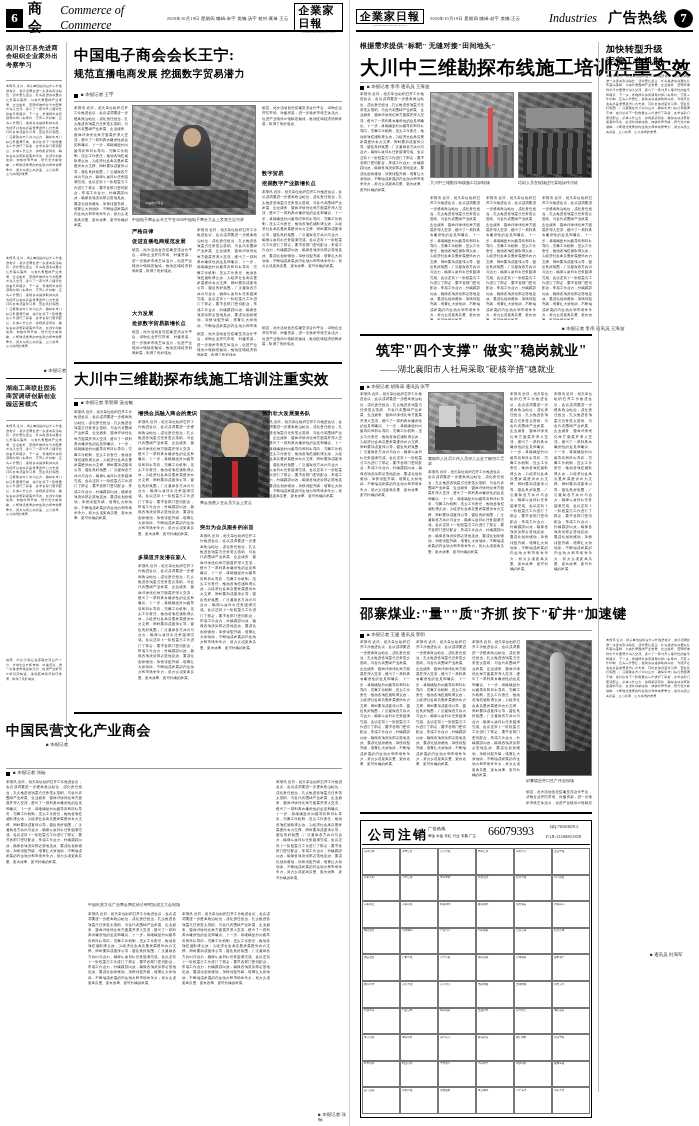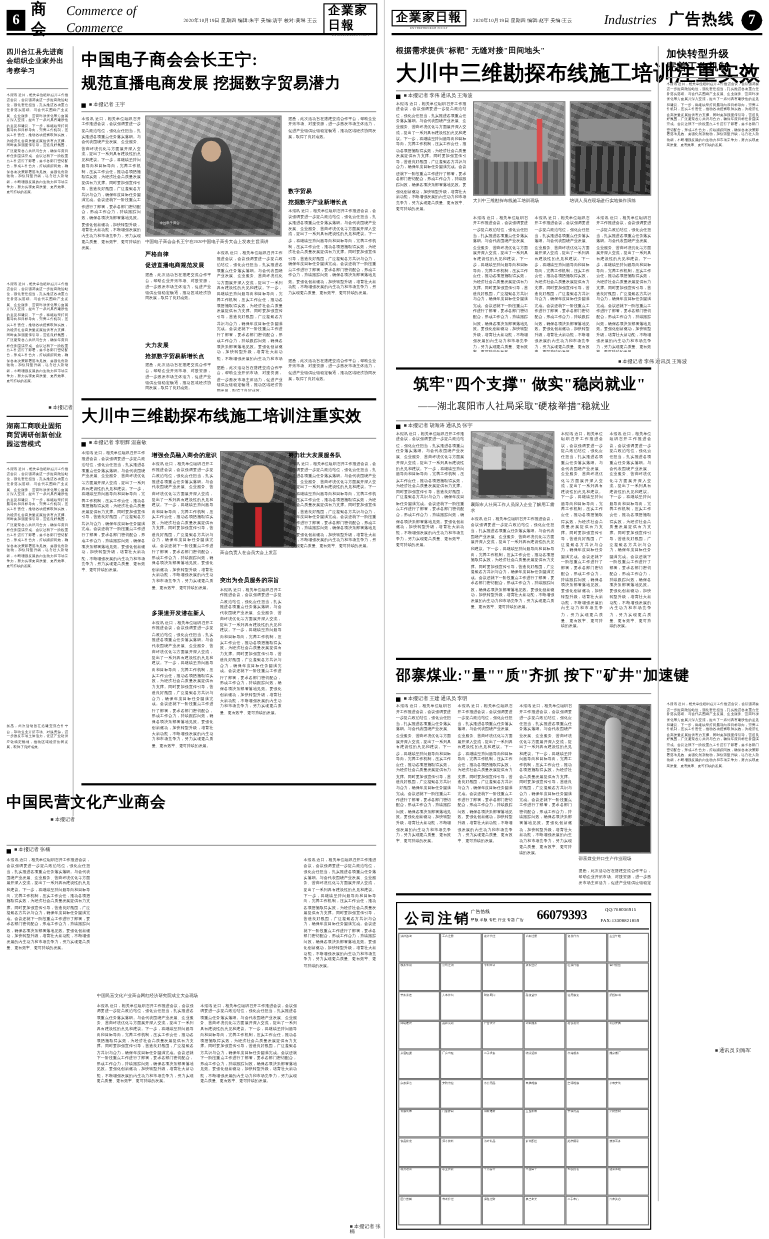--- a/index.html
+++ b/index.html
@@ -186,21 +186,21 @@
   }
   .ad-head {
     position: absolute;
     font-size: 13px;
     font-weight: bold;
     letter-spacing: 2px;
   }
   .ad-phone {
     position: absolute;
     font-size: 12px;
-    font-weight: bold;
+    font-weight: normal;
     letter-spacing: -.3px;
   }
   .ad-sub {
     position: absolute;
     font-size: 4.2px;
     letter-spacing: .2px;
   }
   .ad-grid {
     position: absolute;
     display: grid;
@@ -245,21 +245,21 @@
     <div class="hrule" style="left:6px; top:378px; width:56px;"></div>
     <div class="kicker" style="left:6px; top:384px; width:56px; font-size:6px; font-weight:bold; line-height:1.35;">湖南工商联赴固拓商贸调研创新创业园运营模式</div>
     <div class="hrule thin" style="left:6px; top:420px; width:56px;"></div>
     <div class="body tiny" style="left:6px; top:424px; width:56px; height:230px;">本报讯 近日，相关单位组织召开工作推进会议，会议强调要进一步提高政治站位，强化责任担当，扎实推进各项重点任务落实落细。与会代表围绕产业发展、企业服务、营商环境优化等方面展开深入交流，提出了一系列具有建设性的意见和建议。下一步，将继续坚持问题导向和目标导向，完善工作机制，压实工作责任，推动各项措施取得实效，为经济社会高质量发展提供有力支撑。同时要加强宣传引导，营造良好氛围，广泛凝聚各方共识与合力，确保年度目标任务圆满完成。会议还就下一阶段重点工作进行了部署，要求各部门密切配合，形成工作合力，持续跟踪问效，确保各项决策部署落地见效。要强化创新驱动，加快转型升级，培育壮大新动能，不断增强发展的内生动力和市场竞争力，努力实现更高质量、更有效率、更可持续的发展。</div>
     <div class="body tiny" style="left:6px; top:658px; width:56px; height:80px;">据悉，此次活动旨在搭建交流合作平台，帮助企业开拓市场、对接资源，进一步激发市场主体活力，促进产业链供应链稳定畅通，推动区域经济协同发展，取得了良好成效。</div>
     <div class="byline" style="left:46px; top:742px;">■ 本报记者</div>
 
     <div class="col-rule" style="left:66px; top:42px; height:700px;"></div>
 
     <div class="headline" style="left:74px; top:46px; font-size:15px;">中国电子商会会长王宁:</div>
-    <div class="headline" style="left:74px; top:68px; font-size:14px;">规范直播电商发展 挖掘数字贸易潜力</div>
+    <div class="headline" style="left:74px; top:68px; font-size:10px;">规范直播电商发展 挖掘数字贸易潜力</div>
 
     <div class="marker" style="left:74px; top:94px;"></div>
     <div class="byline" style="left:81px; top:92px;">■ 本报记者 王宇</div>
     <div class="hrule thin" style="left:74px; top:101px; width:268px;"></div>
 
     <div class="photo" style="left:132px; top:105px; width:124px; height:110px;">
       <div class="ph-inner"></div>
       <div style="position:absolute; left:34%; top:18%; width:30%; height:56%; background:linear-gradient(180deg,#4a4a4a,#2c2c2c); border-radius:40% 40% 6% 6%;"></div>
       <div style="position:absolute; left:41%; top:20%; width:15%; height:18%; background:#c9a98d; border-radius:50%;"></div>
       <div style="position:absolute; left:6%; bottom:6%; right:6%; height:16%; background:rgba(30,30,30,.55);"></div>

